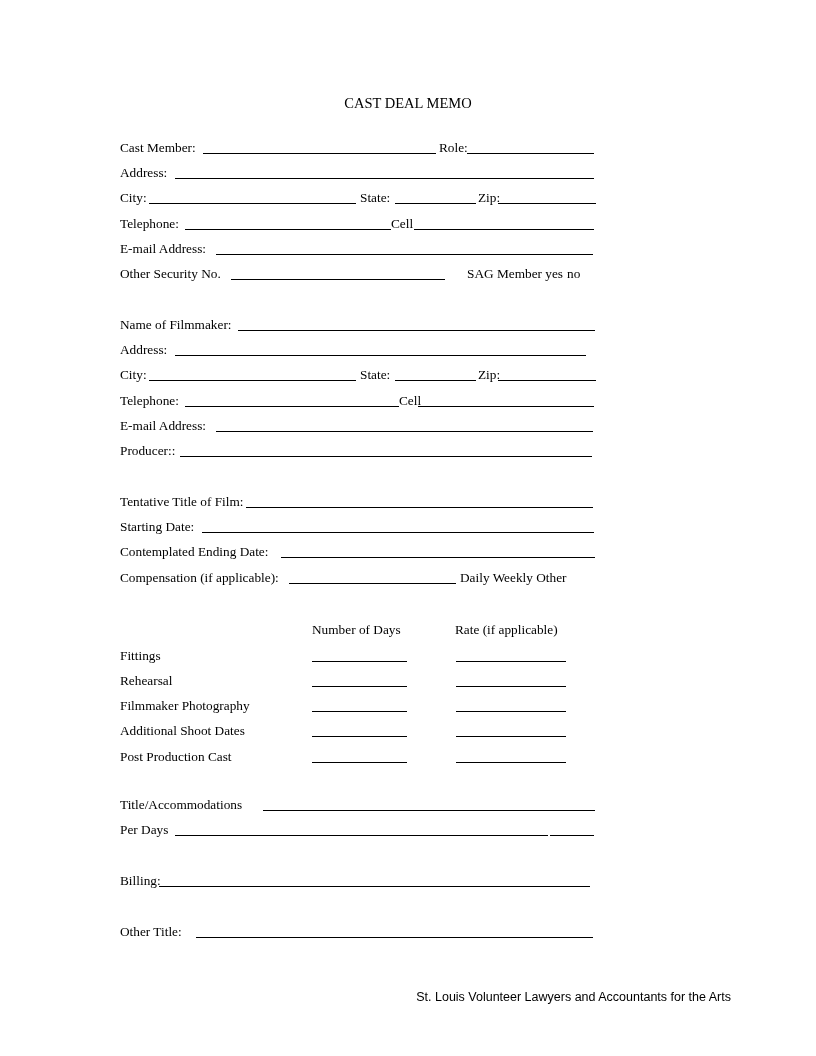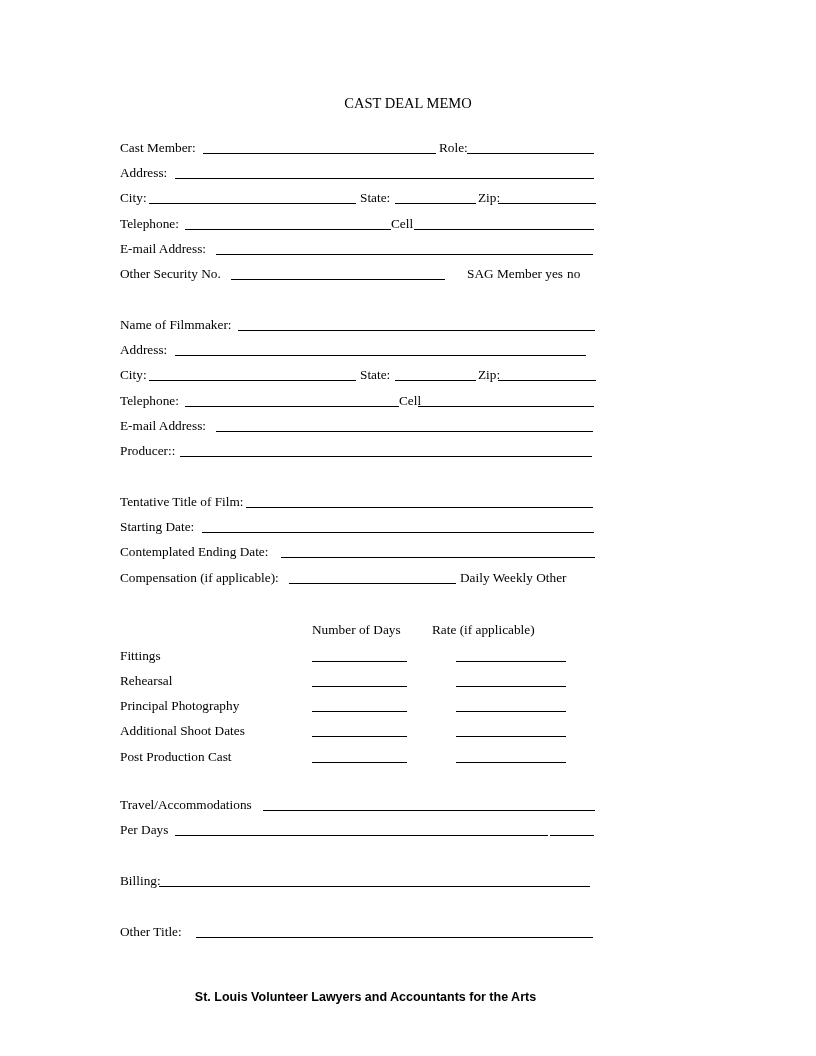--- a/index.html
+++ b/index.html
@@ -2,22 +2,22 @@
 <html><head>
 <meta charset="utf-8">
 <style>
   html, body { margin: 0; padding: 0; background: #ffffff; }
   body { width: 816px; height: 1056px; position: relative; overflow: hidden;
          font-family: "Liberation Serif", serif; color: #000; }
   .t { position: absolute; font-size: 13.3px; white-space: nowrap; line-height: 16px; }
   .ln { position: absolute; border-bottom: 1px solid #000; height: 0; }
   .title { position: absolute; top: 95px; left: 0; width: 816px; text-align: center;
            font-size: 14.5px; }
-  .footer { position: absolute; top: 990px; left: 0; width: 731px; text-align: center;
-            font-family: "Liberation Sans", sans-serif; font-size: 12.5px; font-weight: bold; }
+  .footer { position: absolute; top: 990px; left: 0; width: 731px; text-align: right;
+            font-family: "Liberation Sans", sans-serif; font-size: 12.5px; }
 </style>
 </head>
 <body>
 
 <div class="title">CAST DEAL MEMO</div>
 
 <span class="t" style="top:140px;left:120px">Cast Member:</span>
 <div class="ln" style="top:153px;left:203px;width:233px"></div>
 <span class="t" style="top:140px;left:439px">Role:</span>
 <div class="ln" style="top:153px;left:467px;width:127px"></div>
@@ -76,43 +76,43 @@
 <div class="ln" style="top:532px;left:202px;width:392px"></div>
 
 <span class="t" style="top:544px;left:120px">Contemplated Ending Date:</span>
 <div class="ln" style="top:557px;left:281px;width:314px"></div>
 
 <span class="t" style="top:570px;left:120px">Compensation (if applicable):</span>
 <div class="ln" style="top:583px;left:289px;width:167px"></div>
 <span class="t" style="top:570px;left:460px">Daily Weekly Other</span>
 
 <span class="t" style="top:622px;left:312px">Number of Days</span>
-<span class="t" style="top:622px;left:432px">Rate (if applicable)</span>
+<span class="t" style="top:622px;left:455px">Rate (if applicable)</span>
 
 <span class="t" style="top:648px;left:120px">Fittings</span>
 <div class="ln" style="top:661px;left:312px;width:95px"></div>
 <div class="ln" style="top:661px;left:456px;width:110px"></div>
 
 <span class="t" style="top:673px;left:120px">Rehearsal</span>
 <div class="ln" style="top:686px;left:312px;width:95px"></div>
 <div class="ln" style="top:686px;left:456px;width:110px"></div>
 
-<span class="t" style="top:698px;left:120px">Principal Photography</span>
+<span class="t" style="top:698px;left:120px">Filmmaker Photography</span>
 <div class="ln" style="top:711px;left:312px;width:95px"></div>
 <div class="ln" style="top:711px;left:456px;width:110px"></div>
 
 <span class="t" style="top:723px;left:120px">Additional Shoot Dates</span>
 <div class="ln" style="top:736px;left:312px;width:95px"></div>
 <div class="ln" style="top:736px;left:456px;width:110px"></div>
 
 <span class="t" style="top:749px;left:120px">Post Production Cast</span>
 <div class="ln" style="top:762px;left:312px;width:95px"></div>
 <div class="ln" style="top:762px;left:456px;width:110px"></div>
 
-<span class="t" style="top:797px;left:120px">Travel/Accommodations</span>
+<span class="t" style="top:797px;left:120px">Title/Accommodations</span>
 <div class="ln" style="top:810px;left:263px;width:332px"></div>
 
 <span class="t" style="top:822px;left:120px">Per Days</span>
 <div class="ln" style="top:835px;left:175px;width:373px"></div>
 <div class="ln" style="top:835px;left:550px;width:44px"></div>
 
 <span class="t" style="top:873px;left:120px">Billing:</span>
 <div class="ln" style="top:886px;left:159px;width:431px"></div>
 
 <span class="t" style="top:924px;left:120px">Other Title:</span>

